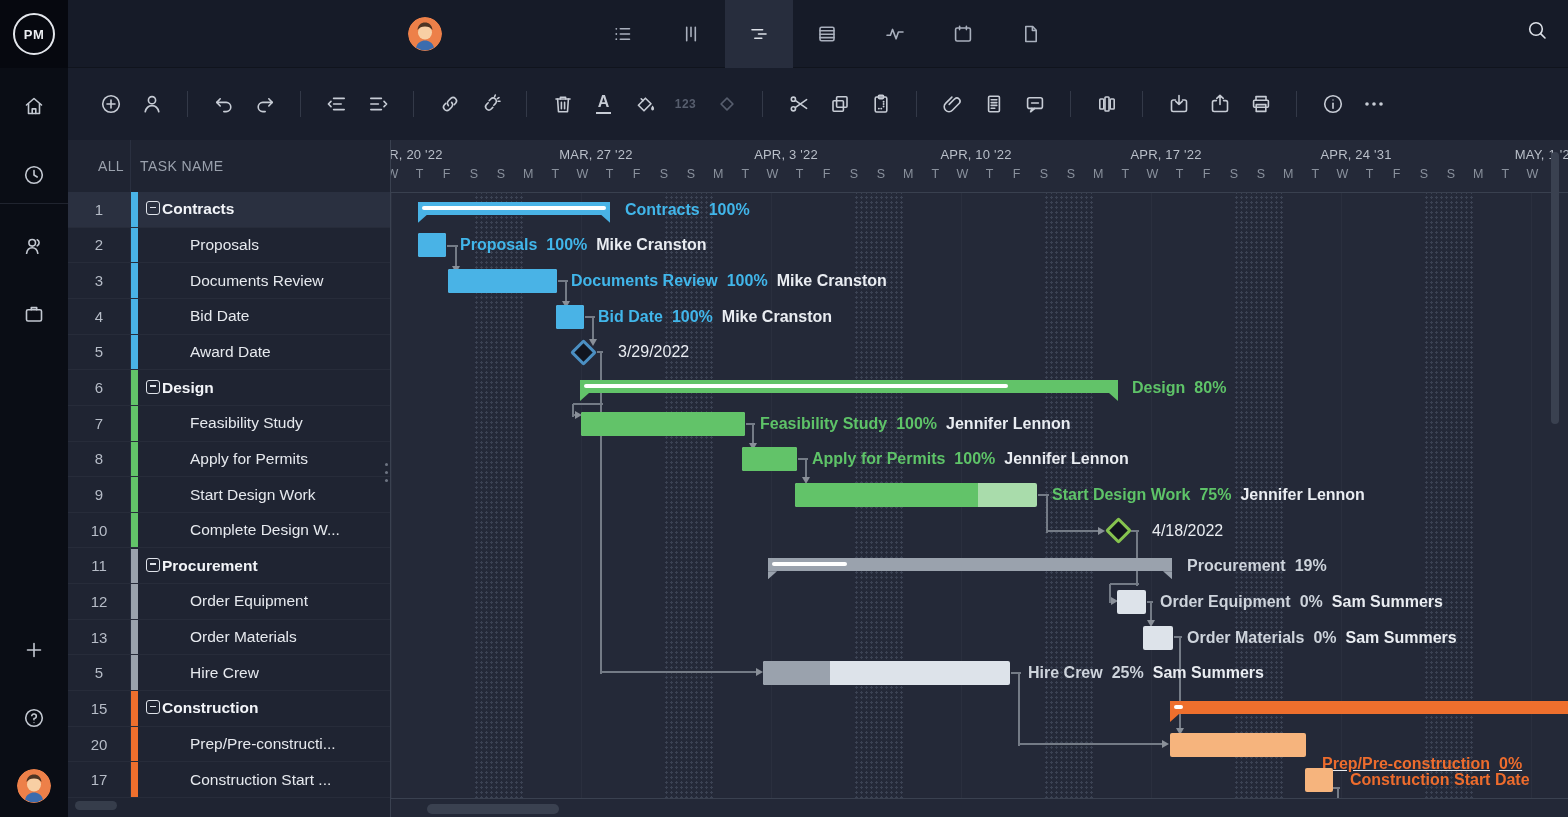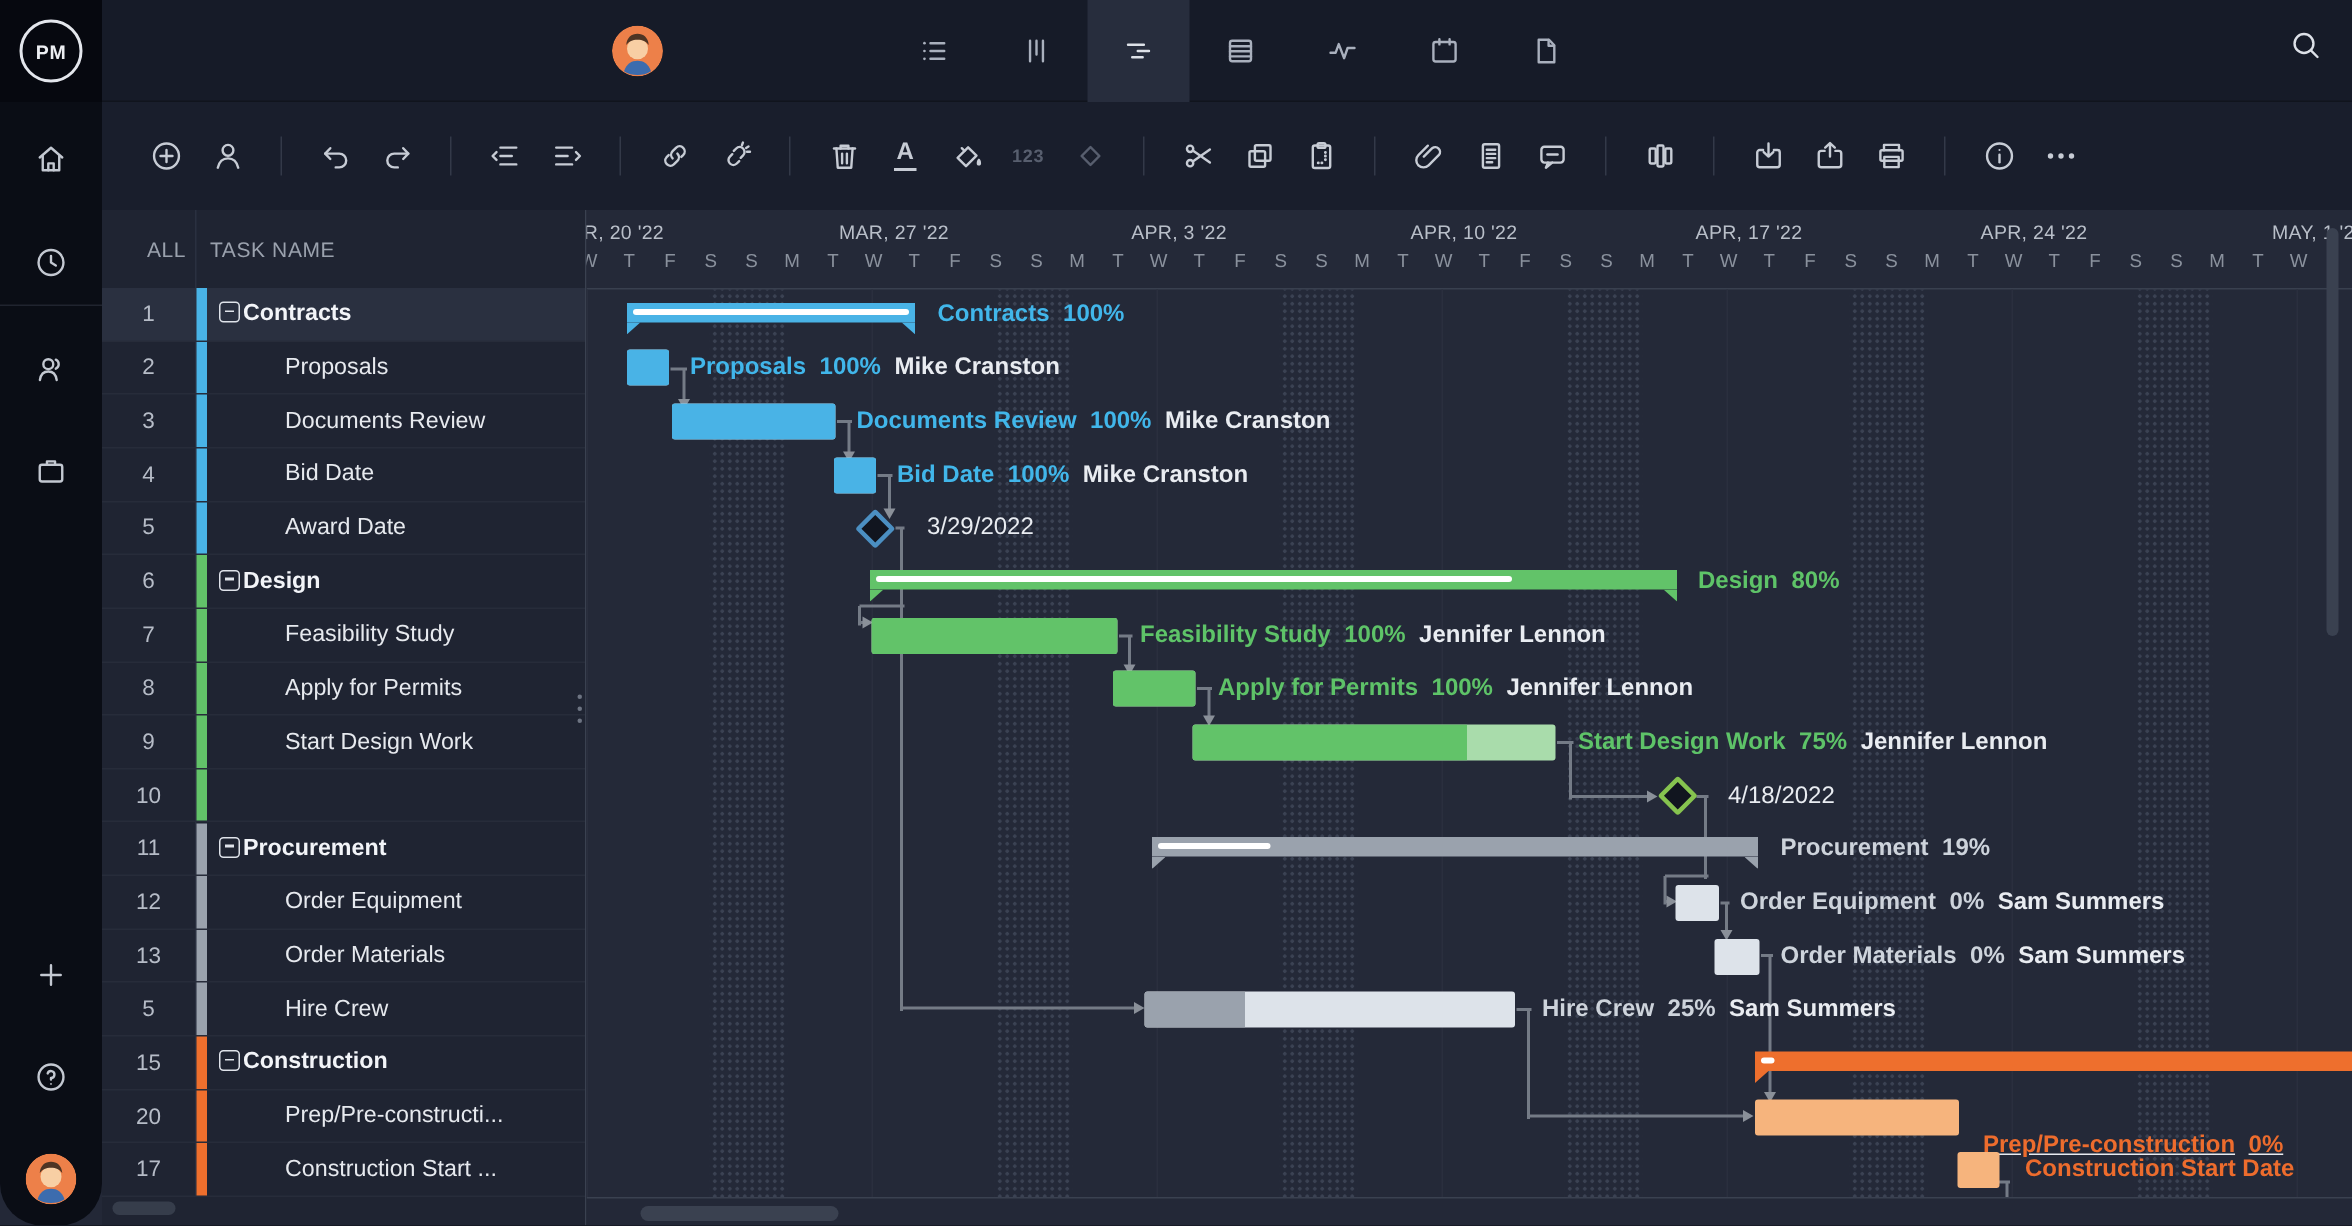--- a/index.html
+++ b/index.html
@@ -1,19 +1,19 @@
 <!DOCTYPE html>
 <html><head>
 <meta charset="utf-8">
 <style>
   html,body{margin:0;padding:0;background:#0c0f17;}
   .stage{position:relative;width:1568px;height:817px;background:#232837;overflow:hidden;
          font-family:"Liberation Sans",sans-serif;color:#e8ebf0;}
   
-  .sidebar{position:absolute;left:0;top:0;width:68px;height:817px;background:#0a0d15;border-radius:28px;}
+  .sidebar{position:absolute;left:0;top:0;width:68px;height:817px;background:#0a0d15;}
   .logo-box{position:absolute;left:0;top:0;width:68px;height:68px;background:#06080f;
             display:flex;align-items:center;justify-content:center;}
   .logo-circle{width:38px;height:38px;border:2px solid #e3e6ec;border-radius:50%;
                display:flex;align-items:center;justify-content:center;font-size:13px;
                font-weight:bold;color:#eceef2;letter-spacing:.5px;}
   .side-ic{position:absolute;left:0;width:68px;height:40px;display:flex;align-items:center;
            justify-content:center;color:#c3c8d1;cursor:pointer;}
   .side-div{position:absolute;left:0;top:203px;width:68px;height:1px;background:#20242f;}
   .side-avatar{border-radius:50%;overflow:hidden;width:34px;height:34px;}
   
@@ -412,20 +412,21 @@
           <div class="tname" style="left:122px">Apply for Permits</div>
         </div>
         <div class="trow" style="top: 337.2px; height: 35.65px;">
           <div class="tnum">9</div>
           <div class="tstrip" style="background:#62c369"></div>
           <div class="tname" style="left:122px">Start Design Work</div>
         </div>
         <div class="trow" style="top: 372.85px; height: 35.65px;">
           <div class="tnum">10</div>
           <div class="tstrip" style="background:#62c369"></div>
+          <div class="tname" style="left:122px">Complete Design W...</div>
         </div>
         <div class="trow" style="top: 408.5px; height: 35.65px;">
           <div class="tnum">11</div>
           <div class="tstrip" style="background:#9aa2ad"></div>
           <div class="ttog"></div>
           <div class="tname grp" style="left:94px">Procurement</div>
         </div>
         <div class="trow" style="top: 444.15px; height: 35.65px;">
           <div class="tnum">12</div>
           <div class="tstrip" style="background:#9aa2ad"></div>
@@ -464,21 +465,21 @@
   <div class="splitter"></div>
   <div class="split-dots"></div>
 
   <section class="gantt" id="gantt">
     <div id="g-head">
         <div class="wk-label" style="left: -50px;">MAR, 20 '22</div>
         <div class="wk-label" style="left: 140px;">MAR, 27 '22</div>
         <div class="wk-label" style="left: 330px;">APR, 3 '22</div>
         <div class="wk-label" style="left: 520px;">APR, 10 '22</div>
         <div class="wk-label" style="left: 710px;">APR, 17 '22</div>
-        <div class="wk-label" style="left: 900px;">APR, 24 '22</div>
+        <div class="wk-label" style="left: 900px;">APR, 24 '31</div>
         <div class="wk-label" style="left: 1090px;">MAY, 1 '22</div>
         <div class="day-letter" style="left: -8.6px;">W</div>
         <div class="day-letter" style="left: 18.543px;">T</div>
         <div class="day-letter" style="left: 45.686px;">F</div>
         <div class="day-letter" style="left: 72.829px;">S</div>
         <div class="day-letter" style="left: 99.972px;">S</div>
         <div class="day-letter" style="left: 127.115px;">M</div>
         <div class="day-letter" style="left: 154.258px;">T</div>
         <div class="day-letter" style="left: 181.401px;">W</div>
         <div class="day-letter" style="left: 208.544px;">T</div>

